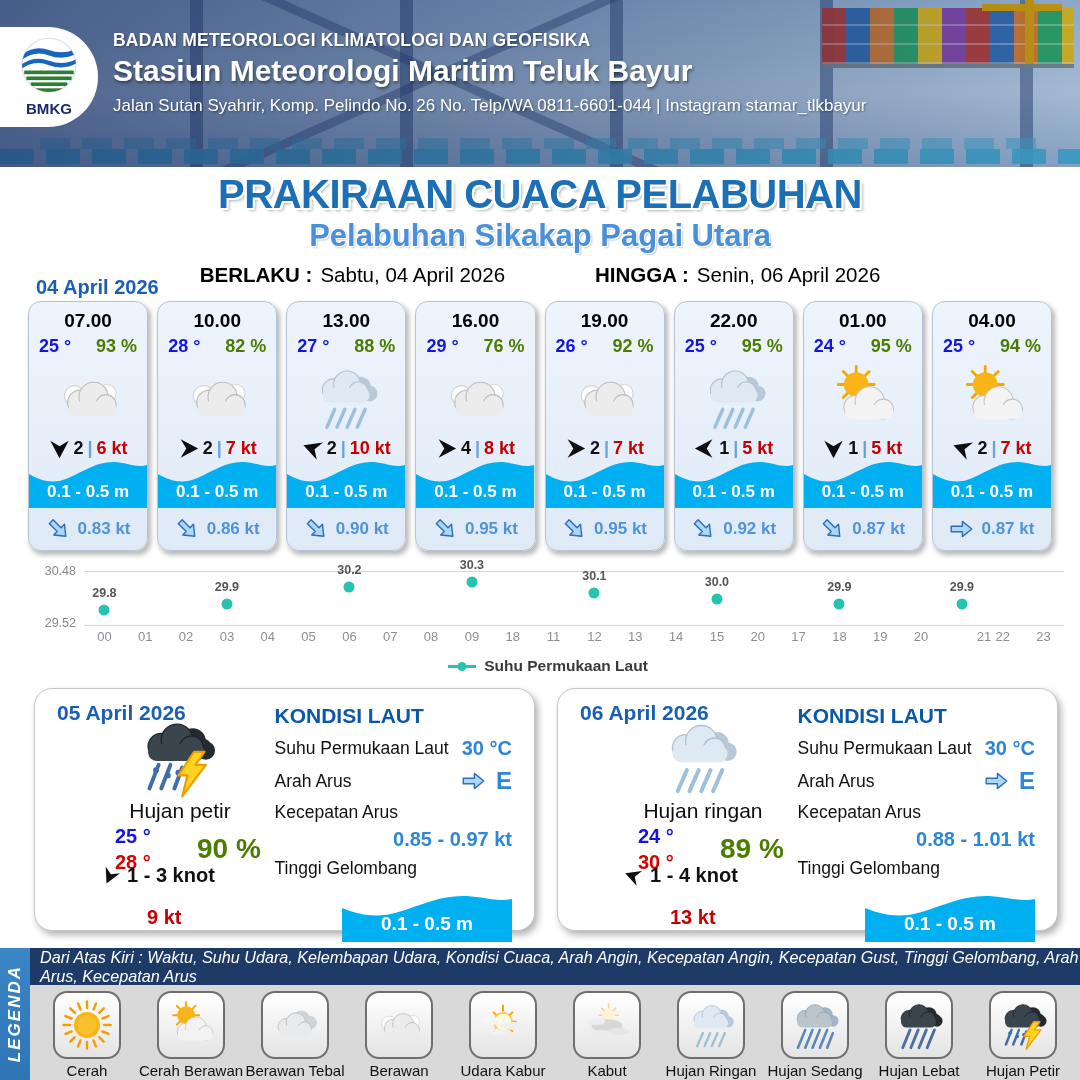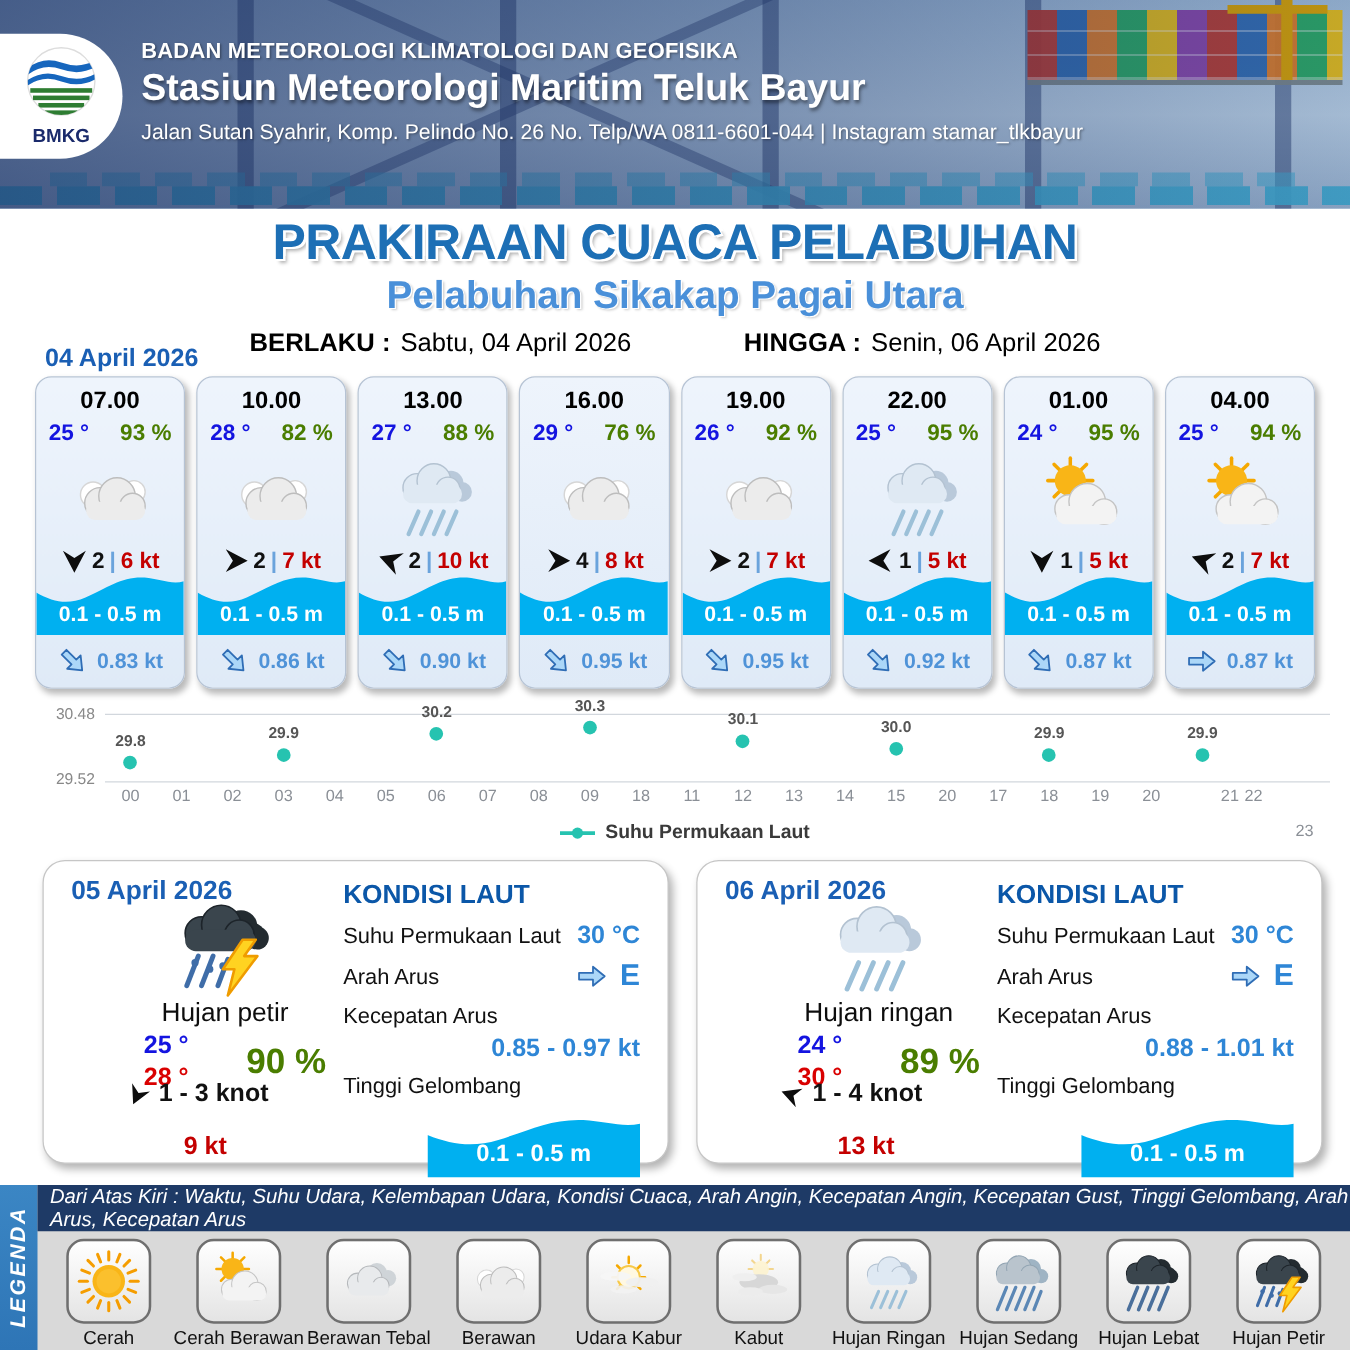--- a/index.html
+++ b/index.html
@@ -596,21 +596,21 @@
         <div class="x-tick" style="left: 56.25%;">13</div>
         <div class="x-tick" style="left: 60.4167%; text-align: right;">14</div>
         <div class="x-tick" style="left: 64.5833%;">15</div>
         <div class="x-tick" style="left: 68.75%;">20</div>
         <div class="x-tick" style="left: 72.9167%;">17</div>
         <div class="x-tick" style="left: 77.0833%;">18</div>
         <div class="x-tick" style="left: 81.25%;">19</div>
         <div class="x-tick" style="left: 85.4167%;">20</div>
         <div class="x-tick" style="left: 89.5833%; margin-left: 22px;">21</div>
         <div class="x-tick" style="left: 93.75%;">22</div>
-        <div class="x-tick" style="left: 97.9167%; margin-top: 28px;">23</div>
+        <div class="x-tick" style="left: 97.9167%;">23</div>
       </div>
     <div class="chart-legend">
       <svg width="28" height="11">
           <line x1="0" y1="5.5" x2="28" y2="5.5" stroke="#26c3b0" stroke-width="3"></line>
           <circle cx="14" cy="5.5" r="4.5" fill="#26c3b0"></circle>
         </svg>
       <span>Suhu Permukaan Laut</span>
     </div>
   </section>
 

